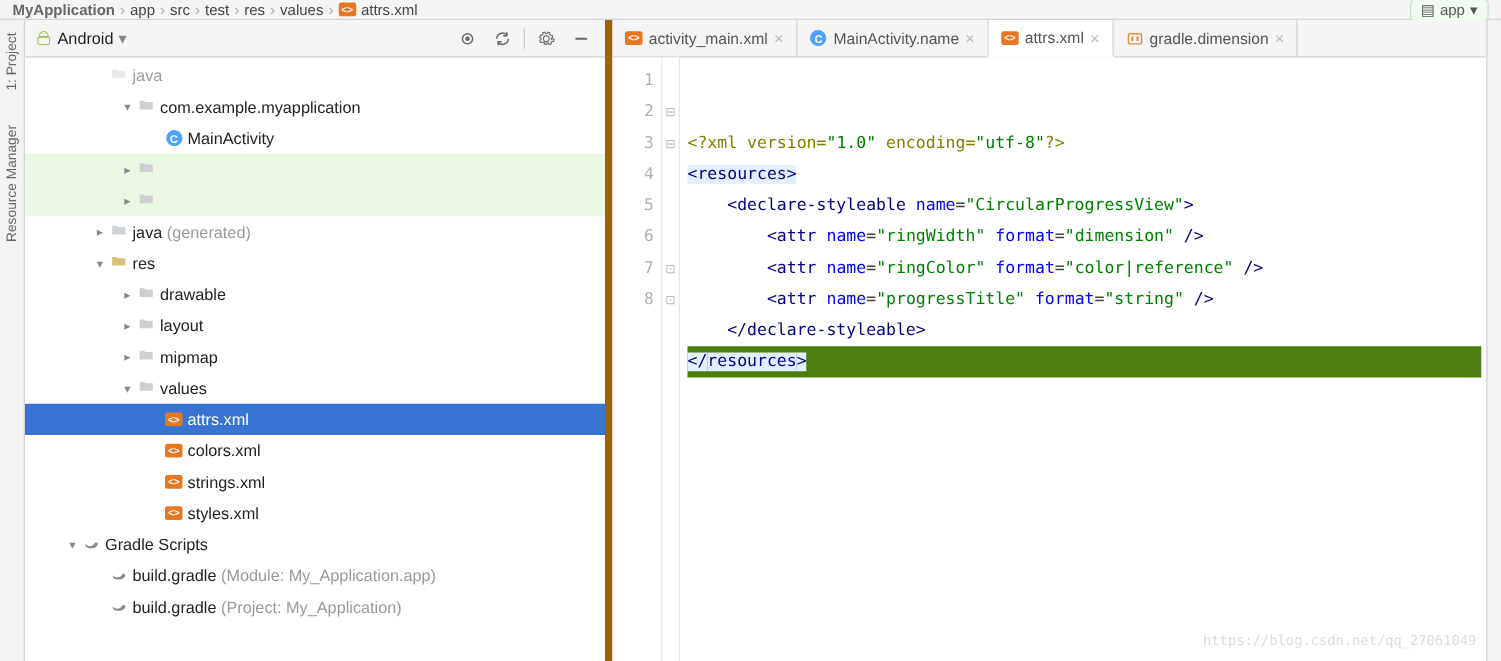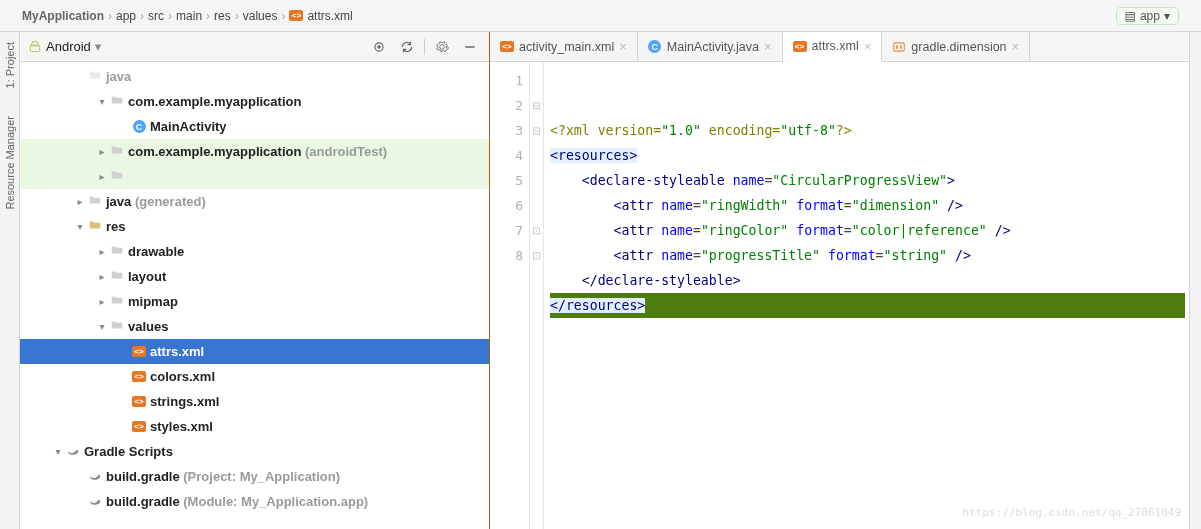--- a/index.html
+++ b/index.html
@@ -1,45 +1,45 @@
 <!DOCTYPE html>
 <html><head>
 <meta charset="utf-8">
 <style>
   * { box-sizing: border-box; margin: 0; padding: 0; }
   html, body { width: 1201px; height: 529px; font-family: "Segoe UI", Arial, sans-serif; font-size: 13px; background:#fff; color:#222; overflow:hidden; }
   .root { display:flex; flex-direction:column; width:100%; height:100%; }
 
   
-  .breadcrumb { height:32px; background:#f5f5f5; border-bottom:1px solid #d4d4d4; display:flex; align-items:center; padding:0 22px; font-size:12px; color:#444; gap:4px; }
+  .breadcrumb { height:16px; background:#f5f5f5; border-bottom:1px solid #d4d4d4; display:flex; align-items:center; padding:0 10px; font-size:12px; color:#444; gap:4px; }
   .breadcrumb .sep { color:#aaa; }
   .breadcrumb .bc-icon { width:14px; height:14px; display:inline-flex; align-items:center; justify-content:center; }
   .breadcrumb .right-pill { margin-left:auto; border:1px solid #c7e2c7; background:#f2fbf2; border-radius:4px; padding:1px 8px; font-size:12px; color:#555; display:flex; align-items:center; gap:4px; }
   .cut-label { color:#666; font-weight:600; }
 
   .body-row { flex:1; display:flex; min-height:0; }
 
   
   .left-rail { width:20px; background:#f3f3f3; border-right:1px solid #d4d4d4; display:flex; flex-direction:column; align-items:center; padding-top:4px; }
   .left-rail .vtab { writing-mode: vertical-rl; transform: rotate(180deg); font-size:11px; color:#666; padding:6px 0; cursor:pointer; }
   .left-rail .vtab.spacer { flex:0 0 8px; visibility:hidden; }
 
   
-  .project-panel { width:470px; border-right:1px solid #a16207; display:flex; flex-direction:column; background:#fff; }
+  .project-panel { width:470px; border-right:6px solid #a16207; display:flex; flex-direction:column; background:#fff; }
   .proj-header { height:30px; border-bottom:1px solid #d4d4d4; background:#f5f5f5; display:flex; align-items:center; padding:0 8px; gap:6px; }
   .proj-header .title { display:flex; align-items:center; gap:4px; font-weight:500; font-size:13px; }
   .proj-header .spacer { flex:1; }
   .proj-header .icon-btn { width:22px; height:22px; display:flex; align-items:center; justify-content:center; color:#666; cursor:pointer; border-radius:3px; }
   .proj-header svg { width:14px; height:14px; }
 
   .tree { flex:1; overflow:auto; padding-top:2px; }
   .row { height:25px; display:flex; align-items:center; white-space:nowrap; }
   .row .arrow { width:12px; display:inline-flex; justify-content:center; color:#888; font-size:10px; }
   .row .ico { width:18px; display:inline-flex; justify-content:center; }
-  .row .lbl { padding-left:2px;font-weight:bold; }
+  .row .lbl { padding-left:2px; }
   .row.selected { background:#3874d1; color:#fff; }
   .row.selected .dim { color:#e0e8f7; }
   .row.faded { opacity:.45; }
   .dim { color:#9a9a9a; }
   .hl-row { background:#e9f7e3; }
 
   
   .folder-ico svg { width:14px; height:14px; }
   .xml-ico { background:#e87722; color:#fff; font-size:8px; font-weight:bold; border-radius:2px; width:14px; height:11px; display:inline-flex; align-items:center; justify-content:center; }
   .class-ico { background:#4da3ff; color:#fff; font-size:9px; font-weight:bold; border-radius:50%; width:13px; height:13px; display:inline-flex; align-items:center; justify-content:center; }
@@ -76,21 +76,21 @@
 
 <div class="root">
 
   <div class="breadcrumb">
     <span class="cut-label">MyApplication</span>
     <span class="sep">›</span>
     <span>app</span>
     <span class="sep">›</span>
     <span>src</span>
     <span class="sep">›</span>
-    <span>main</span>
+    <span>test</span>
     <span class="sep">›</span>
     <span>res</span>
     <span class="sep">›</span>
     <span>values</span>
     <span class="sep">›</span>
     <span class="bc-icon">
         <span class="xml-ico">&lt;&gt;</span>
       </span>
     <span>attrs.xml</span>
     <span class="right-pill">
@@ -168,21 +168,20 @@
             </span>
             <span class="lbl">MainActivity<span class="dim"></span></span>
           </div>
           <div class="row hl-row" style="padding-left: 76px;">
             <span class="arrow">▸</span>
             <span class="ico">
               <span class="folder-ico"><svg viewBox="0 0 24 24" fill="#cfcfcf">
                   <path d="M3 6h6l2 2h10v10H3z"></path>
                 </svg></span>
             </span>
-            <span class="lbl">com.example.myapplication<span class="dim"> (androidTest)</span></span>
           </div>
           <div class="row hl-row" style="padding-left: 76px;">
             <span class="arrow">▸</span>
             <span class="ico">
               <span class="folder-ico"><svg viewBox="0 0 24 24" fill="#cfcfcf">
                   <path d="M3 6h6l2 2h10v10H3z"></path>
                 </svg></span>
             </span>
           </div>
           <div class="row" style="padding-left: 54px;">
@@ -276,51 +275,51 @@
             </span>
             <span class="lbl">Gradle Scripts<span class="dim"></span></span>
           </div>
           <div class="row" style="padding-left: 54px;">
             <span class="arrow"></span>
             <span class="ico">
               <span class="gradle-ico"><svg viewBox="0 0 24 24" fill="#8a8a8a">
                   <path d="M4 14c3 4 9 4 12 0 2-3 5-2 5 0 0 3-4 6-9 6S3 18 4 14z"></path>
                 </svg></span>
             </span>
-            <span class="lbl">build.gradle<span class="dim"> (Project: My_Application)</span></span>
+            <span class="lbl">build.gradle<span class="dim"> (Module: My_Application.app)</span></span>
           </div>
           <div class="row" style="padding-left: 54px;">
             <span class="arrow"></span>
             <span class="ico">
               <span class="gradle-ico"><svg viewBox="0 0 24 24" fill="#8a8a8a">
                   <path d="M4 14c3 4 9 4 12 0 2-3 5-2 5 0 0 3-4 6-9 6S3 18 4 14z"></path>
                 </svg></span>
             </span>
-            <span class="lbl">build.gradle<span class="dim"> (Module: My_Application.app)</span></span>
+            <span class="lbl">build.gradle<span class="dim"> (Project: My_Application)</span></span>
           </div>
           <div class="row faded" style="padding-left: 54px;">
             <span class="arrow"></span>
           </div>
         </div>
     </div>
 
     <div class="editor-side">
       <div class="tabbar" id="tabbar">
           <div class="tab">
             <span class="tab-ico">
               <span class="xml-ico">&lt;&gt;</span>
             </span>
             <span>activity_main.xml</span>
             <span class="close">×</span>
           </div>
           <div class="tab">
             <span class="tab-ico">
               <span class="class-ico">C</span>
             </span>
-            <span>MainActivity.java</span>
+            <span>MainActivity.name</span>
             <span class="close">×</span>
           </div>
           <div class="tab active">
             <span class="tab-ico">
               <span class="xml-ico">&lt;&gt;</span>
             </span>
             <span>attrs.xml</span>
             <span class="close">×</span>
           </div>
           <div class="tab">

